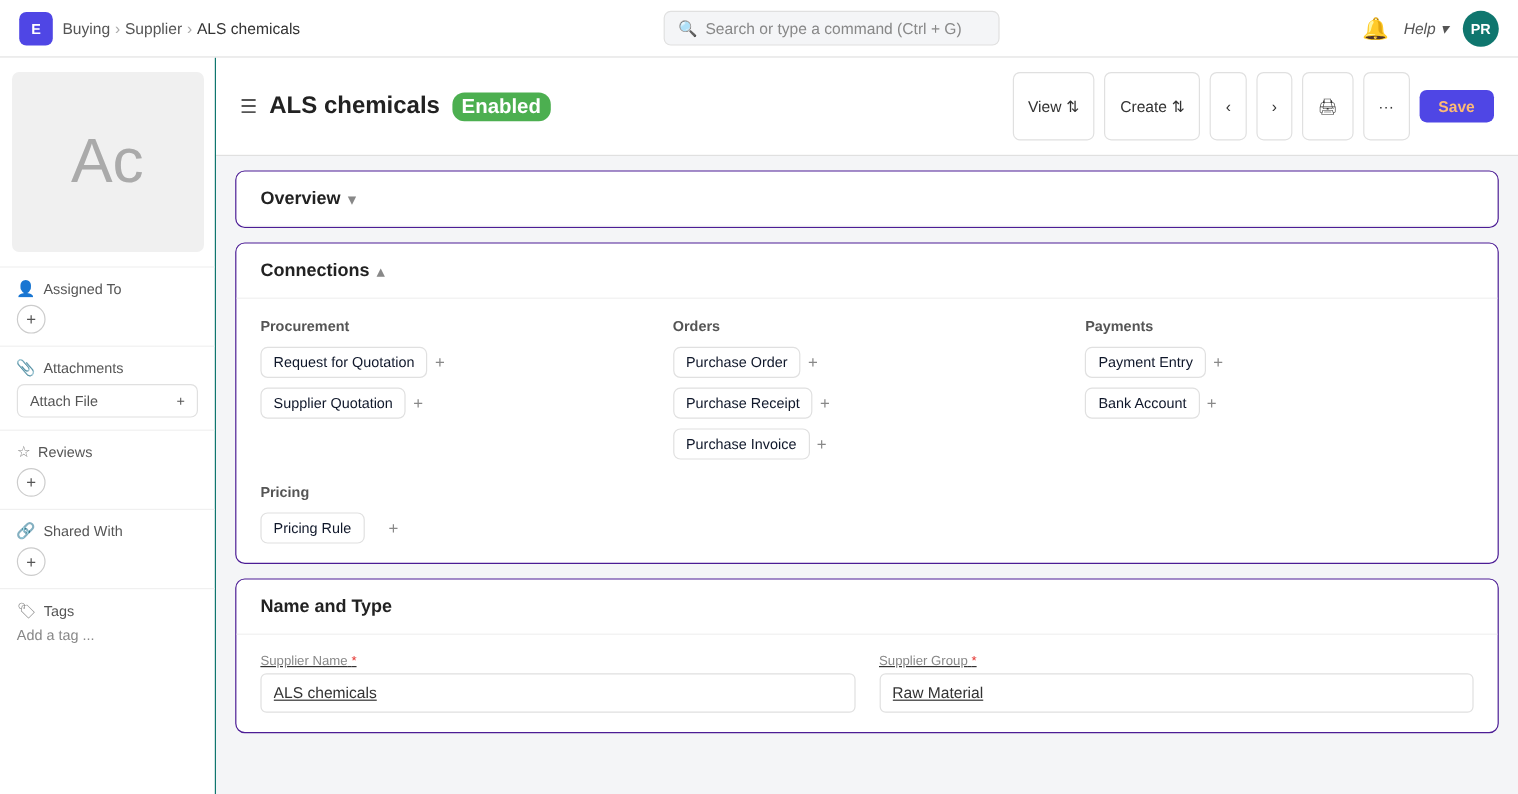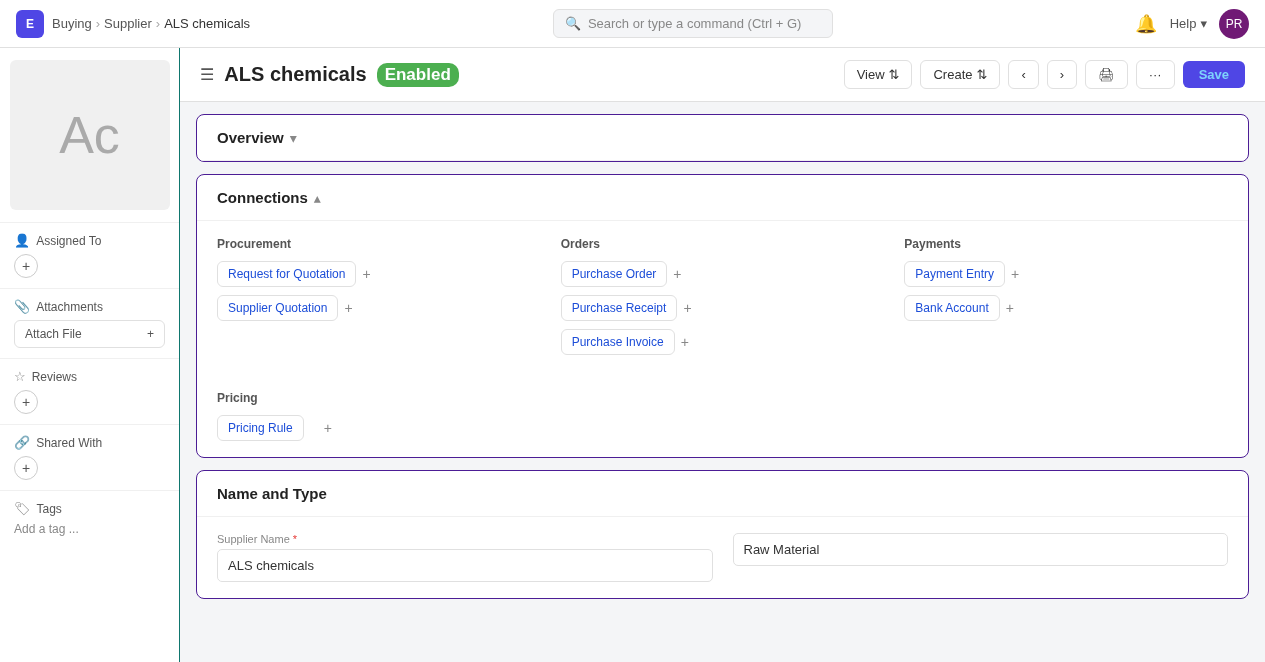--- a/index.html
+++ b/index.html
@@ -23,26 +23,26 @@
     .breadcrumb-current { color: #333; font-weight: 500; }
     .search-bar {
       display: flex; align-items: center; gap: 6px;
       background: #f4f5f7; border: 1px solid #e0e0e0; border-radius: 6px;
       padding: 6px 12px; width: 280px; color: #888; font-size: 13px;
     }
     .top-nav-right { display: flex; align-items: center; gap: 12px; }
     .bell-btn { background: none; border: none; cursor: pointer; font-size: 18px; color: #555; }
     .help-btn {
       background: none; border: none; cursor: pointer;
-      display: flex; align-items: center; gap: 4px; color: #555; font-size: 13px;
+      display: flex; align-items: center; gap: 4px; color: #555; font-size: 13px; font-style: italic;
     }
     .avatar {
-      width: 30px; height: 30px; border-radius: 50%; background: #701a75;
+      width: 30px; height: 30px; border-radius: 50%; background: #0f766e;
       display: flex; align-items: center; justify-content: center;
-      color: #fff; font-size: 12px; font-weight: 400; cursor: pointer;
+      color: #fff; font-size: 12px; font-weight: 700; cursor: pointer;
     }
 
     
     .page-wrapper { display: flex; height: calc(662px - 48px); overflow: hidden; }
 
     
     .sidebar {
       width: 180px; min-width: 180px; background: #fff;
       border-right: 1px solid #0f766e; overflow-y: auto;
       display: flex; flex-direction: column;
@@ -81,26 +81,26 @@
     }
     .page-header-left { display: flex; align-items: center; gap: 10px; }
     .hamburger-btn { background: none; border: none; cursor: pointer; font-size: 16px; color: #555; }
     .page-title { font-size: 20px; font-weight: 700; color: #222; }
     .status-badge {
       background: #4caf50; color: #fff; font-size: 17px; font-weight: 600;
       padding: 2px 8px; border-radius: 10px;
     }
     .page-header-right { display: flex; align-items: center; gap: 8px; }
     .header-btn {
-      display: flex; align-items: center; gap: 4px; padding: 6px 12px;
+      display: flex; align-items: center; gap: 4px; padding: 20px 12px;
       border: 1px solid #e0e0e0; border-radius: 6px; background: #fff;
       cursor: pointer; font-size: 13px; color: #333;
     }
     .save-btn {
-      background: #4f46e5; color: #7dd3fc; border: none; border-radius: 6px;
+      background: #4f46e5; color: #fdba74; border: none; border-radius: 6px;
       padding: 6px 16px; font-size: 13px; font-weight: 600; cursor: pointer;
     }
 
     
     .section-card {
       background: #fff; margin: 12px 16px; border-radius: 8px;
       border: 1px solid #4c1d95; overflow: hidden;
     }
     .section-header {
       display: flex; align-items: center; gap: 6px;
@@ -113,28 +113,28 @@
 
     
     .connections-grid {
       display: grid; grid-template-columns: 1fr 1fr 1fr; gap: 20px;
     }
     .conn-group-title { font-size: 12px; font-weight: 600; color: #555; margin-bottom: 10px; text-transform: none; }
     .conn-tags { display: flex; flex-direction: column; gap: 8px; }
     .conn-tag {
       display: inline-flex; align-items: center; gap: 6px;
       border: 1px solid #e0e0e0; border-radius: 6px; padding: 5px 10px;
-      background: #fff; font-size: 12px; color: #1d4ed8; cursor: pointer;
+      background: #fff; font-size: 12px; color: #0f172a; cursor: pointer;
       width: fit-content;
     }
     .conn-plus { color: #888; font-size: 14px; cursor: pointer; background: none; border: none; }
 
     
     .name-type-body { padding: 16px 20px; }
-    .form-row { display: grid; grid-template-columns: 1fr 1fr; gap: 20px; }
+    .form-row { display: grid; grid-template-columns: 1fr 1fr; gap: 20px; text-decoration: underline; }
     .form-field { display: flex; flex-direction: column; gap: 4px; }
     .form-label { font-size: 11px; color: #888; font-weight: 500; }
     .form-label .required { color: #e53935; }
     .form-input {
       border: 1px solid #e0e0e0; border-radius: 5px; padding: 8px 10px;
       font-size: 13px; color: #333; background: #fff;
     }
   </style>
 </head>
 <body>
@@ -312,21 +312,21 @@
                 <div class="conn-tag">
                   <span>Bank Account</span>
                 </div>
                 <button class="conn-plus">+</button>
               </div>
             </div>
           </div>
 
         </div>
 
-        <div style="margin-top: 36px;">
+        <div style="margin-top: 20px;">
           <div class="conn-group-title">Pricing</div>
           <div style="display:flex;align-items:center;gap:20px;">
             <div class="conn-tag">
               <span>Pricing Rule</span>
             </div>
             <button class="conn-plus">+</button>
           </div>
         </div>
       </div>
     </div>
@@ -338,20 +338,24 @@
       <div class="name-type-body">
         <div class="form-row">
           <div class="form-field">
             <label class="form-label">
               <span>Supplier Name</span>
               <span class="required"> *</span>
             </label>
             <input class="form-input" type="text" value="ALS chemicals" style="">
           </div>
           <div class="form-field">
+            <label class="form-label">
+              <span>Supplier Group</span>
+              <span class="required"> *</span>
+            </label>
             <input class="form-input" type="text" value="Raw Material" style="">
           </div>
         </div>
       </div>
     </div>
 
   </div>
 </div>
 
 </body></html>

